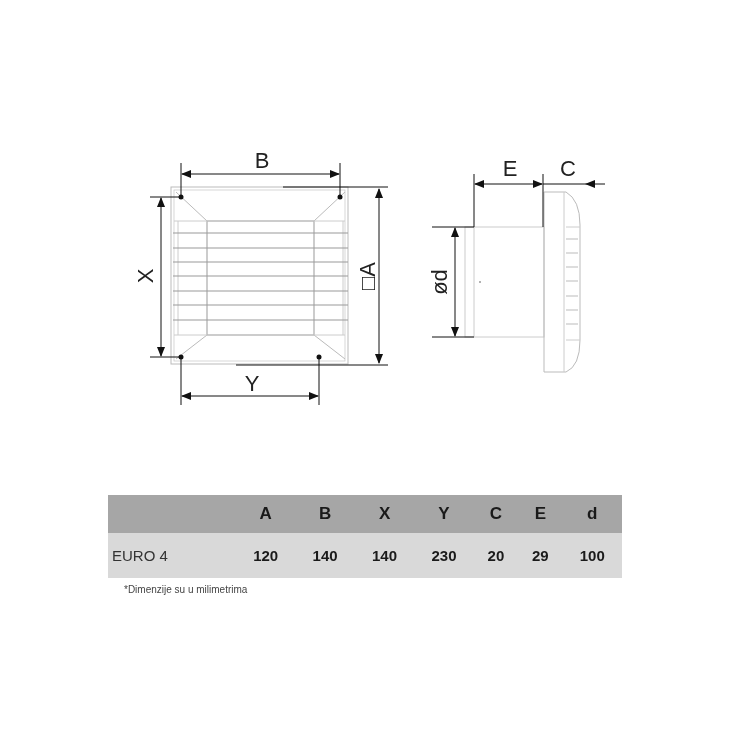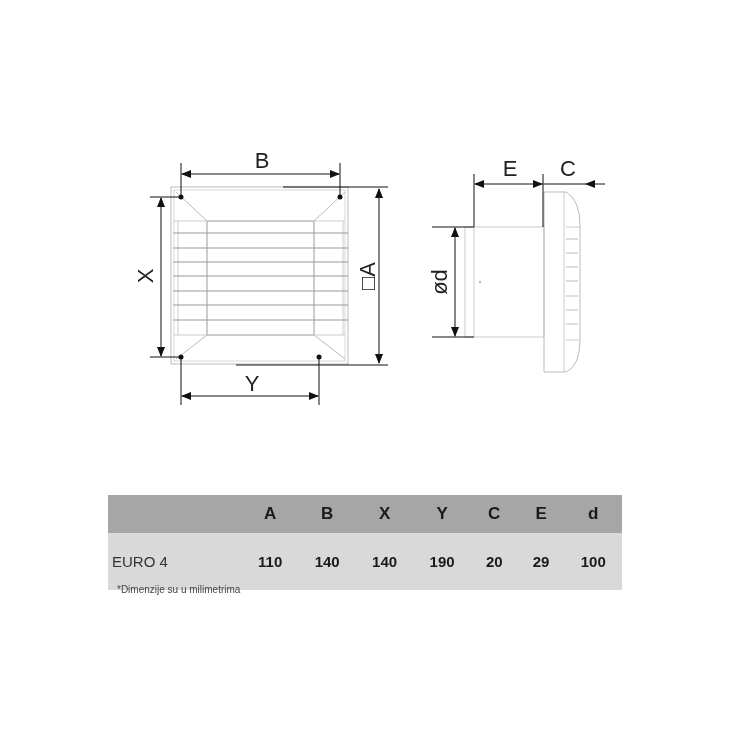--- a/index.html
+++ b/index.html
@@ -1,24 +1,24 @@
 <!DOCTYPE html>
 <html><head>
 <meta charset="utf-8">
 <style>
   html,body{margin:0;padding:0;background:#ffffff;}
   body{width:733px;height:734px;position:relative;overflow:hidden;font-family:"Liberation Sans",sans-serif;}
   .diagram{position:absolute;left:0;top:0;width:733px;height:734px;}
   .lbl{font-family:"Liberation Sans",sans-serif;fill:#222;font-size:22px;}
   .table{position:absolute;left:108px;top:495px;width:514px;border-collapse:collapse;}
   .table th{background:#a6a6a6;height:38px;font-weight:bold;font-size:17px;color:#1a1a1a;text-align:center;padding:0;}
-  .table td{background:#d9d9d9;height:37px;font-size:15px;font-weight:bold;color:#1a1a1a;text-align:center;padding:10px;}
+  .table td{background:#d9d9d9;height:37px;font-size:15px;font-weight:bold;color:#1a1a1a;text-align:center;padding:4px;}
   .table td.name{font-weight:normal;text-align:left;padding-left:4px;font-size:15px;color:#333;width:120px;}
   .table th.name{width:120px;}
-  .note{position:absolute;left:117px;top:584px;font-size:10px;color:#444;}
+  .note{position:absolute;left:124px;top:584px;font-size:10px;color:#444;}
 </style>
 </head>
 <body>
 
 <svg class="diagram" viewBox="0 0 733 734" xmlns="http://www.w3.org/2000/svg">
   <defs>
     <marker id="arr" markerWidth="10" markerHeight="10" refX="9" refY="5" orient="auto-start-reverse" markerUnits="userSpaceOnUse">
       <path d="M0,1 L10,5 L0,9 Z" fill="#111"></path>
     </marker>
   </defs>
@@ -123,24 +123,24 @@
       <th>X</th>
       <th>Y</th>
       <th>C</th>
       <th>E</th>
       <th>d</th>
     </tr>
   </thead>
   <tbody>
     <tr>
       <td class="name">EURO 4</td>
-      <td>110</td>
+      <td>120</td>
       <td>140</td>
       <td>140</td>
-      <td>190</td>
+      <td>230</td>
       <td>20</td>
       <td>29</td>
       <td>100</td>
     </tr>
   </tbody>
 </table>
 
 <div class="note">*Dimenzije su u milimetrima</div>
 
 </body></html>

